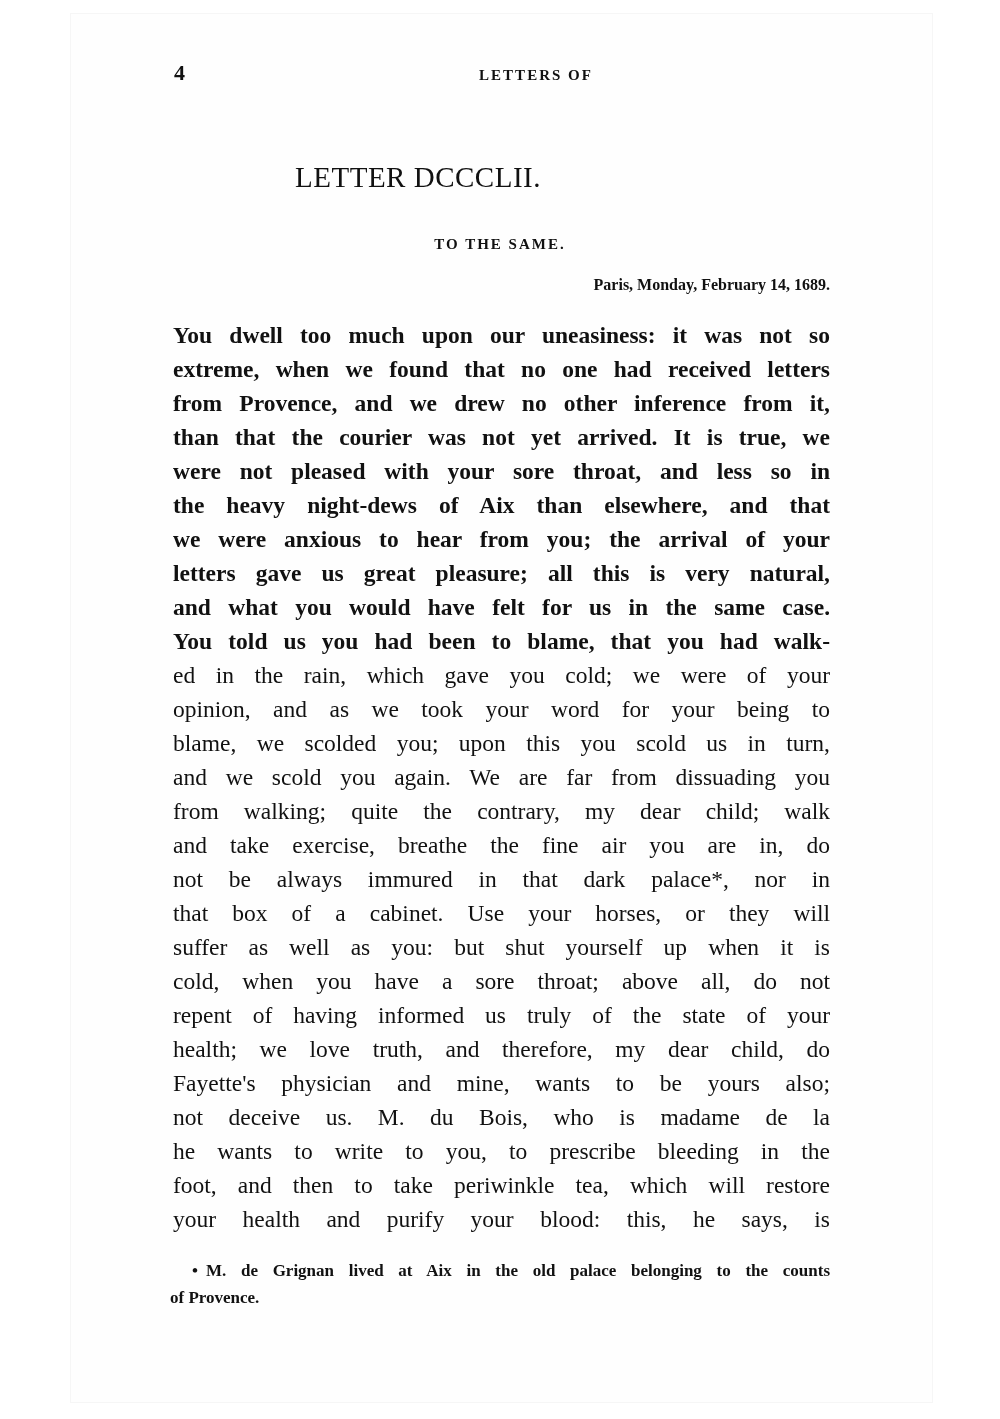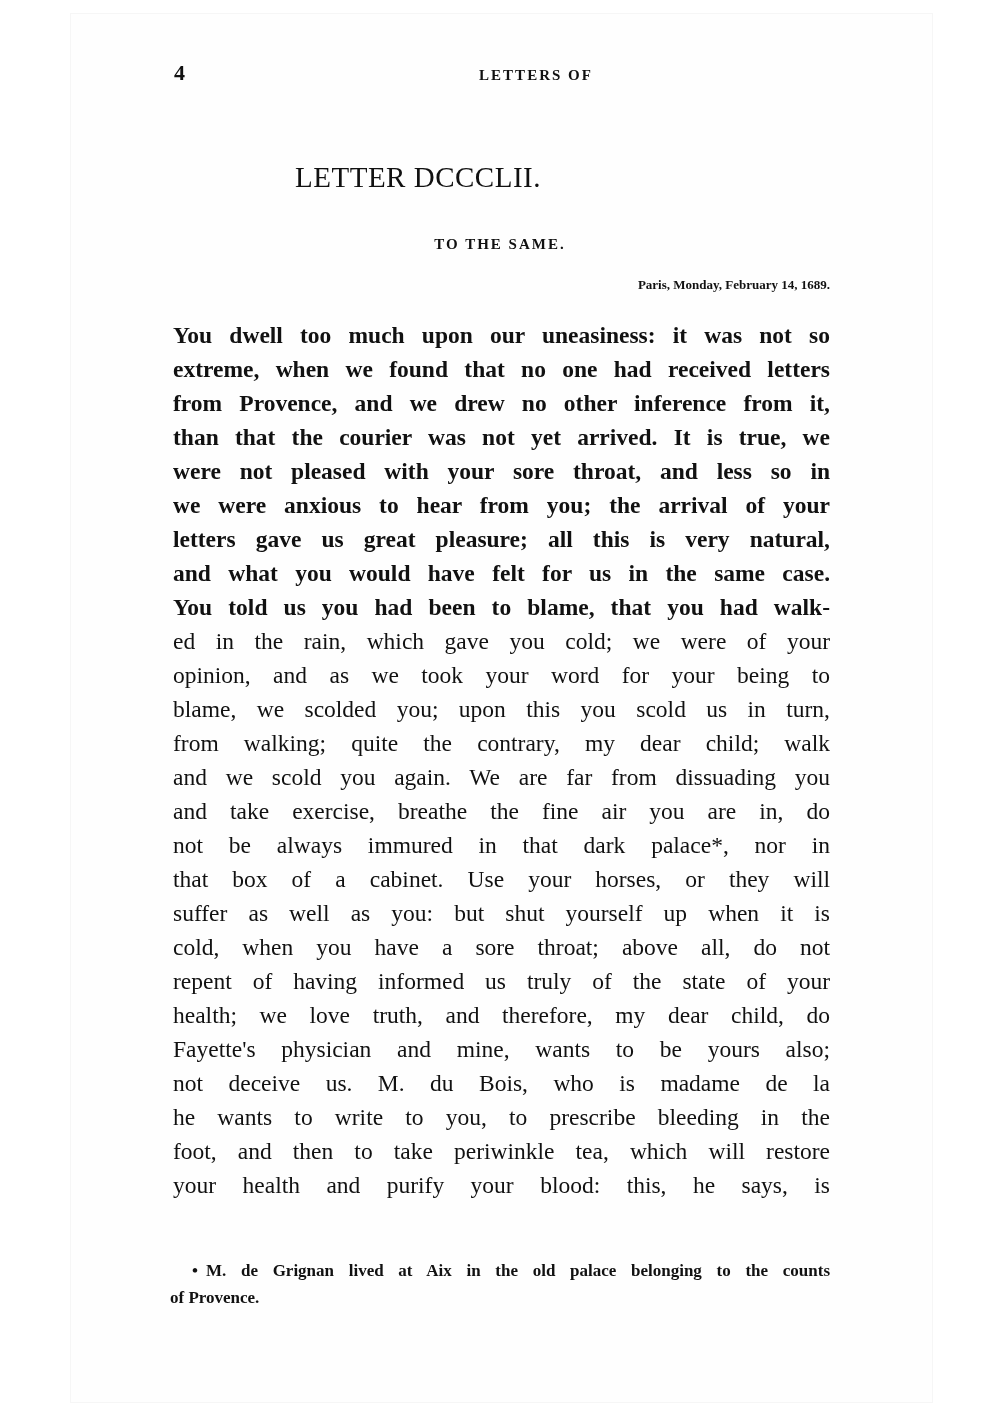--- a/index.html
+++ b/index.html
@@ -63,21 +63,21 @@
     text-align: center;
     font-size: 15px;
     font-weight: bold;
     letter-spacing: 2px;
     line-height: 22px;
   }
   .dateline {
     position: absolute;
     right: 170px;
     top: 272px;
-    font-size: 13px;
+    font-size: 16px;
     font-weight: bold;
     line-height: 26px;
     white-space: nowrap;
     text-align: right;
   }
   .body-text {
     position: absolute;
     left: 173px;
     top: 318px;
     width: 657px;
@@ -129,29 +129,30 @@
 <div class="letter-title">LETTER DCCCLII.</div>
 <div class="recipient">TO THE SAME.</div>
 <div class="dateline">Paris, Monday, February 14, 1689.</div>
 
 <div class="body-text">
   <span class="line bold">You dwell too much upon our uneasiness: it was not so</span>
   <span class="line bold">extreme, when we found that no one had received letters</span>
   <span class="line bold">from Provence, and we drew no other inference from it,</span>
   <span class="line bold">than that the courier was not yet arrived. It is true, we</span>
   <span class="line bold">were not pleased with your sore throat, and less so in</span>
+  <span class="line bold">the heavy night-dews of Aix than elsewhere, and that</span>
   <span class="line bold">we were anxious to hear from you; the arrival of your</span>
   <span class="line bold">letters gave us great pleasure; all this is very natural,</span>
   <span class="line bold">and what you would have felt for us in the same case.</span>
   <span class="line bold">You told us you had been to blame, that you had walk-</span>
   <span class="line">ed in the rain, which gave you cold; we were of your</span>
   <span class="line">opinion, and as we took your word for your being to</span>
   <span class="line">blame, we scolded you; upon this you scold us in turn,</span>
+  <span class="line">and we scold you again. We are far from dissuading you</span>
   <span class="line">from walking; quite the contrary, my dear child; walk</span>
-  <span class="line">and we scold you again. We are far from dissuading you</span>
   <span class="line">and take exercise, breathe the fine air you are in, do</span>
   <span class="line">not be always immured in that dark palace*, nor in</span>
   <span class="line">that box of a cabinet. Use your horses, or they will</span>
   <span class="line">suffer as well as you: but shut yourself up when it is</span>
   <span class="line">cold, when you have a sore throat; above all, do not</span>
   <span class="line">repent of having informed us truly of the state of your</span>
   <span class="line">health; we love truth, and therefore, my dear child, do</span>
   <span class="line">Fayette's physician and mine, wants to be yours also;</span>
   <span class="line">not deceive us. M. du Bois, who is madame de la</span>
   <span class="line">he wants to write to you, to prescribe bleeding in the</span>

